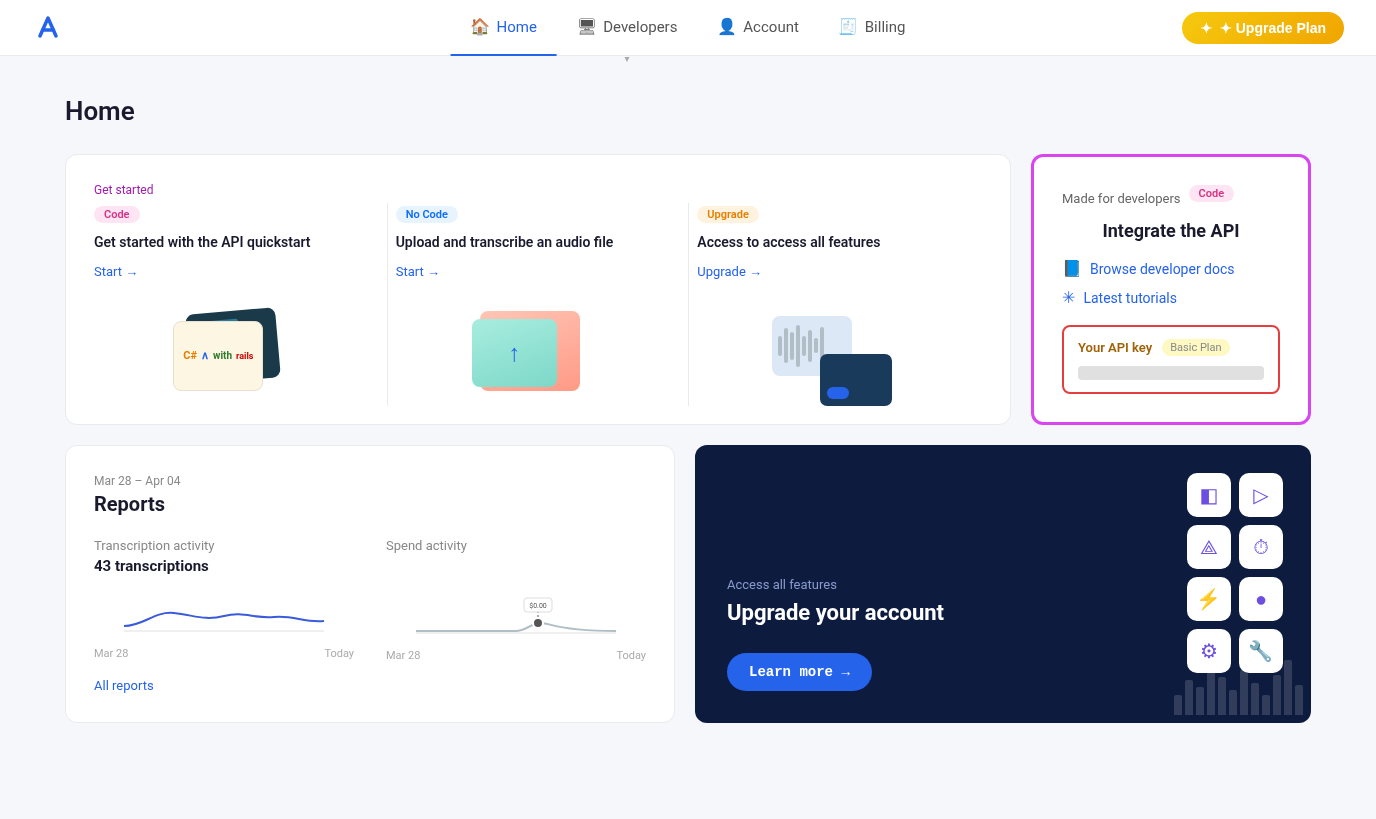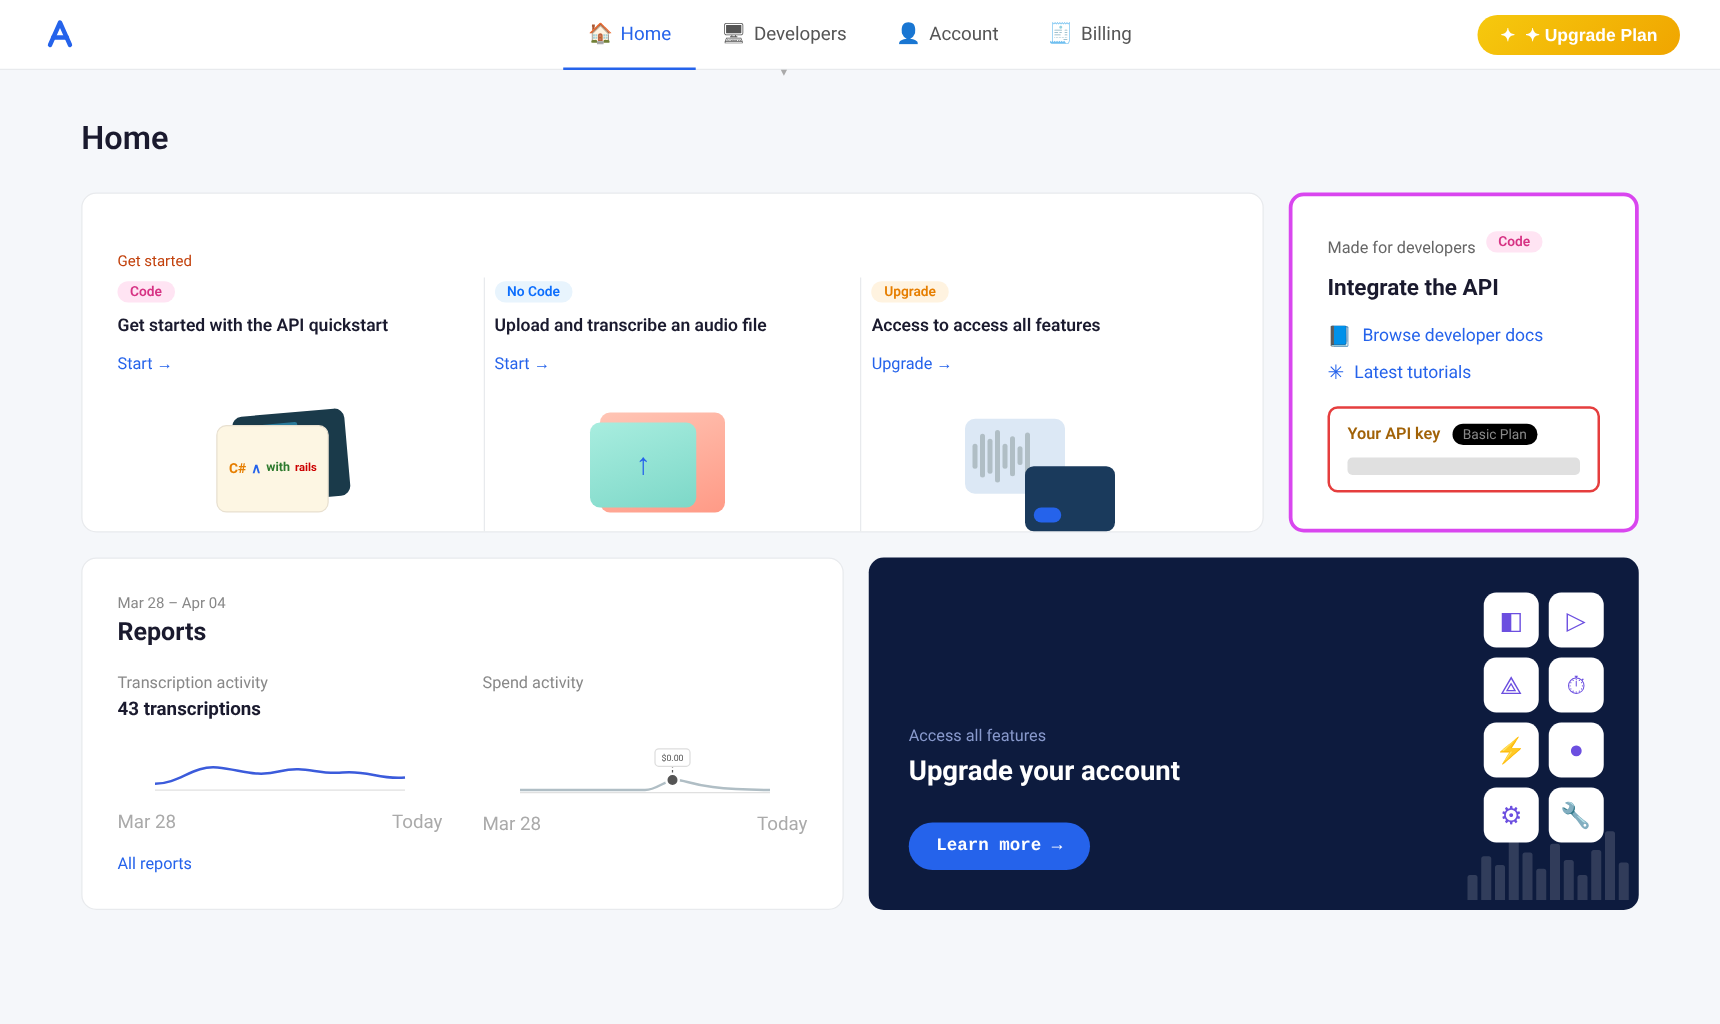--- a/index.html
+++ b/index.html
@@ -92,23 +92,22 @@
     
     .get-started-card {
       background: #fff;
       border-radius: 12px;
       border: 1px solid #e8eaed;
       padding: 28px 28px 0;
       flex: 1;
     }
     .card-eyebrow {
       font-size: 12px;
-      color: #c2410c;
+      color: #a21caf;
       margin-bottom: 6px;
-      margin-top: 19px;
     }
     .card-title {
       font-size: 20px;
       font-weight: 700;
       color: #1a1a2e;
       margin-bottom: 24px;
     }
     .options-row {
       display: flex;
       gap: 0;
@@ -201,20 +200,21 @@
       gap: 8px;
       font-size: 13px;
       color: #666;
       margin-bottom: 8px;
     }
     .api-card-title {
       font-size: 18px;
       font-weight: 700;
       color: #1a1a2e;
       margin-bottom: 18px;
+      text-align: center;
     }
     .api-link {
       display: flex;
       align-items: center;
       gap: 8px;
       color: #2563eb;
       font-size: 14px;
       margin-bottom: 10px;
       cursor: pointer;
       text-decoration: none;
@@ -233,21 +233,21 @@
       margin-bottom: 10px;
     }
     .api-key-label-text {
       font-size: 13px;
       font-weight: 600;
       color: #a16207;
     }
     .plan-badge {
       font-size: 11px;
       color: #888;
-      background: #000000;
+      background: #fef9c3;
       padding: 2px 8px;
       border-radius: 10px;
     }
     .api-key-value {
       height: 14px;
       background: #e0e0e0;
       border-radius: 4px;
       width: 100%;
     }
 
@@ -298,21 +298,21 @@
       position: relative;
       margin-bottom: 6px;
     }
     .chart-line {
       width: 100%;
       height: 100%;
     }
     .chart-x-labels {
       display: flex;
       justify-content: space-between;
-      font-size: 15px;
+      font-size: 11px;
       color: #aaa;
     }
     .all-reports-link {
       color: #2563eb;
       font-size: 13px;
       cursor: pointer;
       margin-top: 16px;
       display: inline-block;
     }
 

